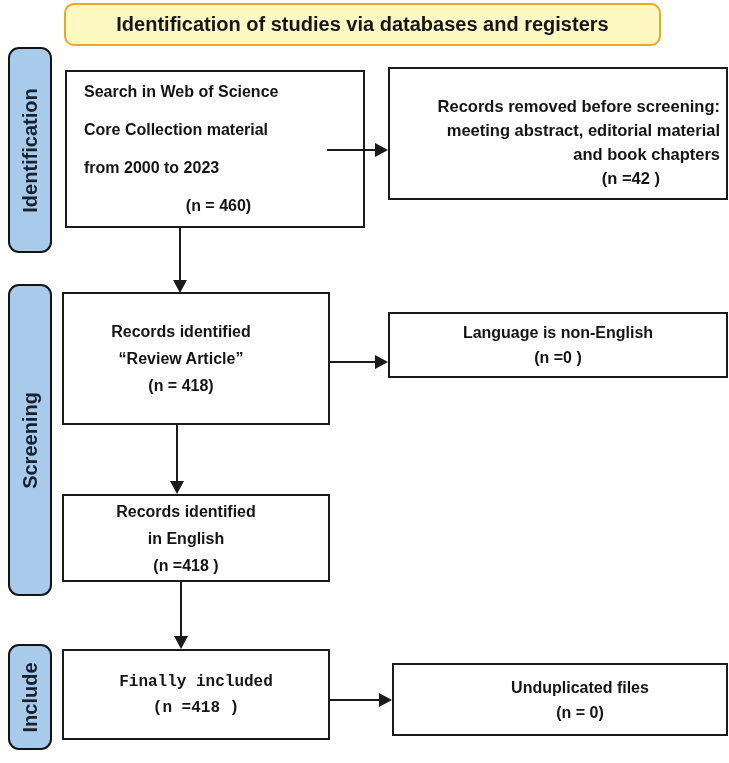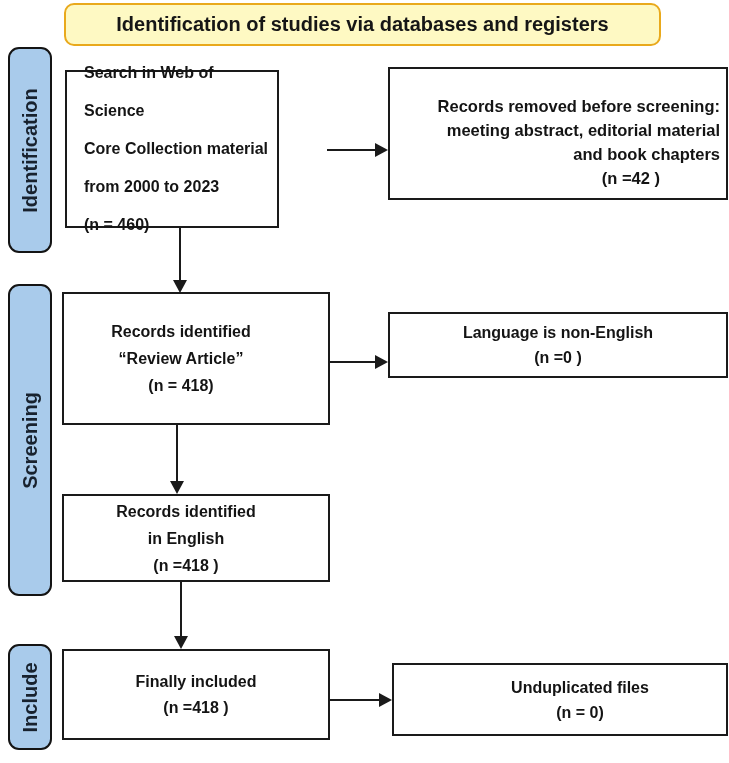--- a/index.html
+++ b/index.html
@@ -57,28 +57,28 @@
   .fbox {
     position: absolute;
     background: #ffffff;
     border: 2px solid #1a1a1a;
     box-sizing: border-box;
     display: flex;
     flex-direction: column;
     justify-content: center;
     font-size: 16px;
   }
-  .box-search    { left: 65px;  top: 70px;  width: 214px; height: 158px; padding-left: 17px; line-height: 38px; text-align: left; }
-  .box-search .count-line { padding-right: 10px; }
+  .box-search    { left: 65px;  top: 70px;  width: 300px; height: 158px; padding-left: 17px; line-height: 38px; text-align: left; }
+  .box-search .count-line { text-align: center; padding-right: 10px; }
   .box-removed   { left: 388px; top: 67px;  width: 340px; height: 133px; padding: 16px 6px 0 13px; line-height: 24px; font-size: 16.5px; text-align: left; align-items: flex-end; }
   .box-removed .count-line { text-align: center; padding-right: 60px; }
   .box-identified{ left: 62px;  top: 292px; width: 268px; height: 133px; text-align: center; line-height: 27px; padding-right: 30px; }
   .box-language  { left: 388px; top: 312px; width: 340px; height: 66px;  text-align: center; line-height: 25px; }
   .box-english   { left: 62px;  top: 494px; width: 268px; height: 88px;  text-align: center; line-height: 27px; padding-right: 20px; }
-  .box-included  { left: 62px;  top: 649px; width: 268px; height: 91px;  text-align: center; line-height: 26px; }
+  .box-included  { left: 62px;  top: 649px; width: 268px; height: 91px;  text-align: center; line-height: 26px; font-family: Liberation Mono, monospace; }
   .box-undup     { left: 392px; top: 663px; width: 336px; height: 73px;  text-align: center; line-height: 25px; padding-left: 40px; }
 
   
   .arrow-h { position: absolute; height: 2px; background: #1a1a1a; }
   .arrow-h .head {
     position: absolute; right: -13px; top: -6px;
     width: 0; height: 0;
     border-left: 13px solid #1a1a1a;
     border-top: 7px solid transparent;
     border-bottom: 7px solid transparent;

